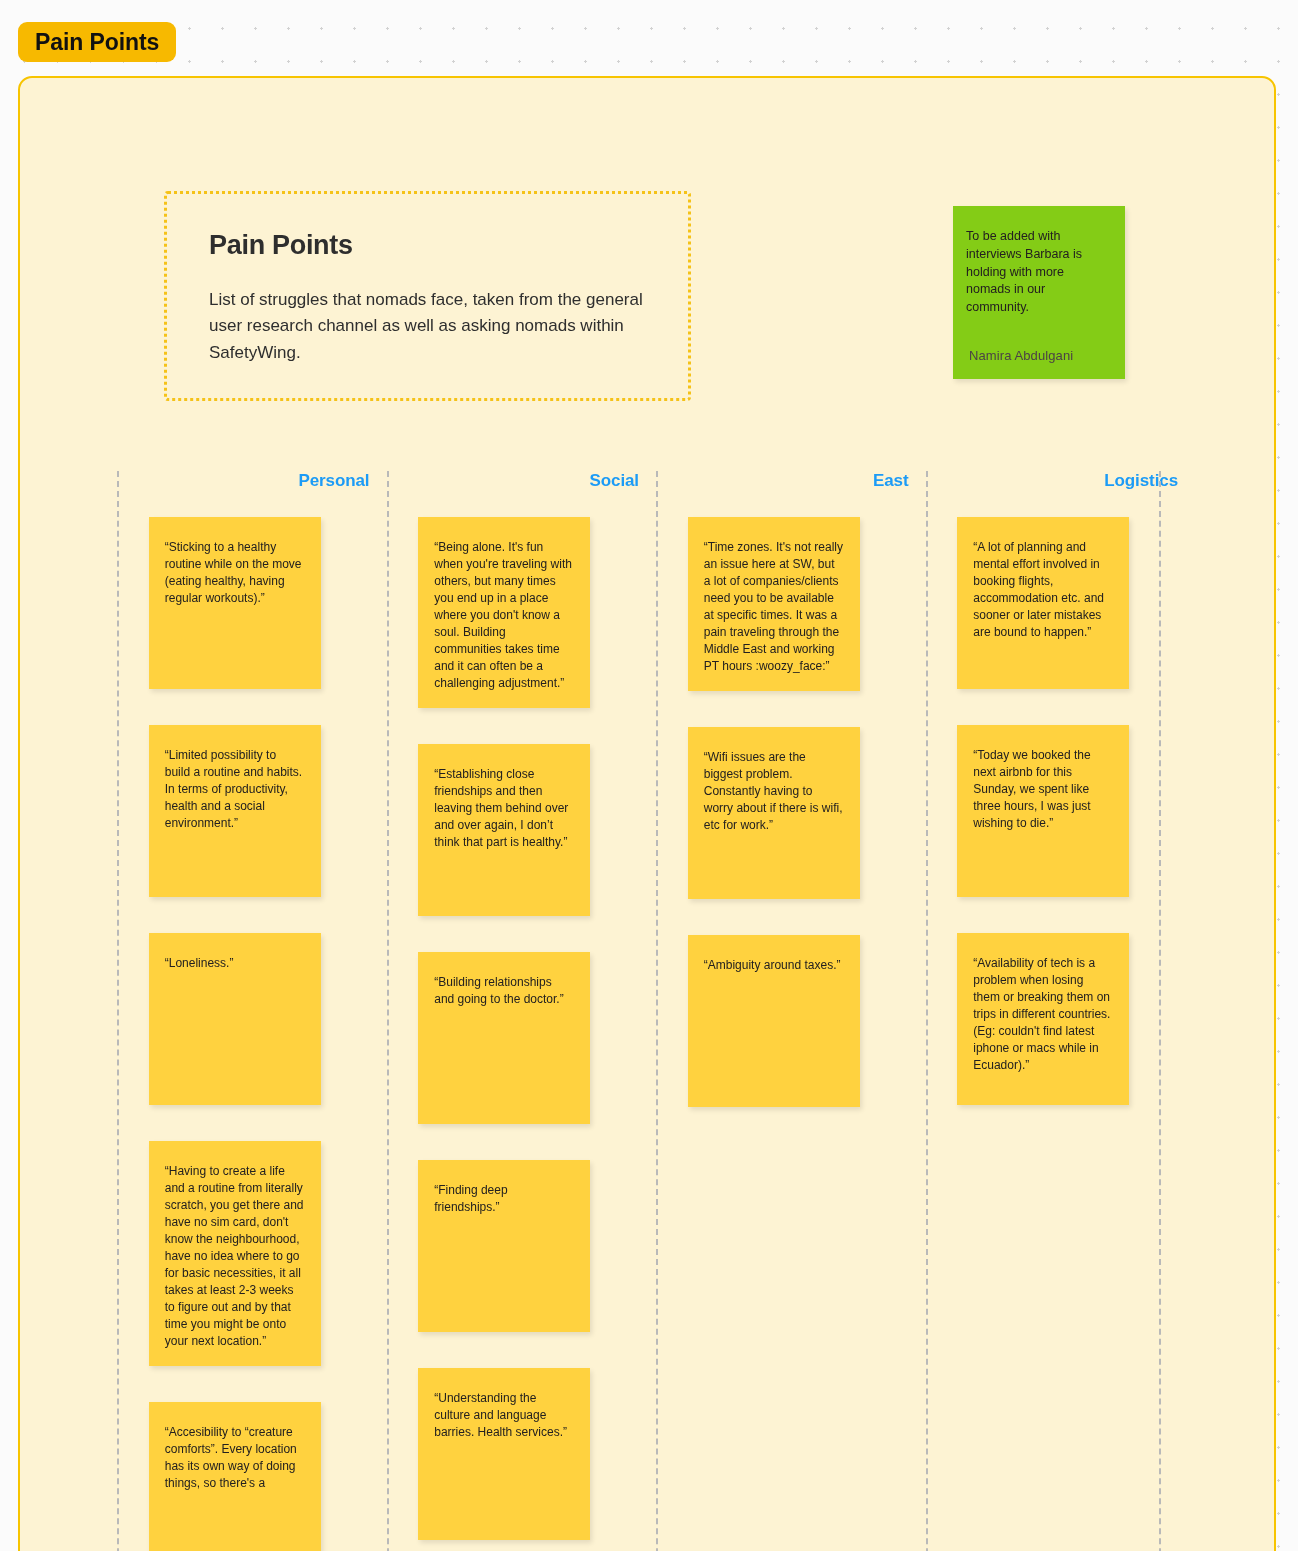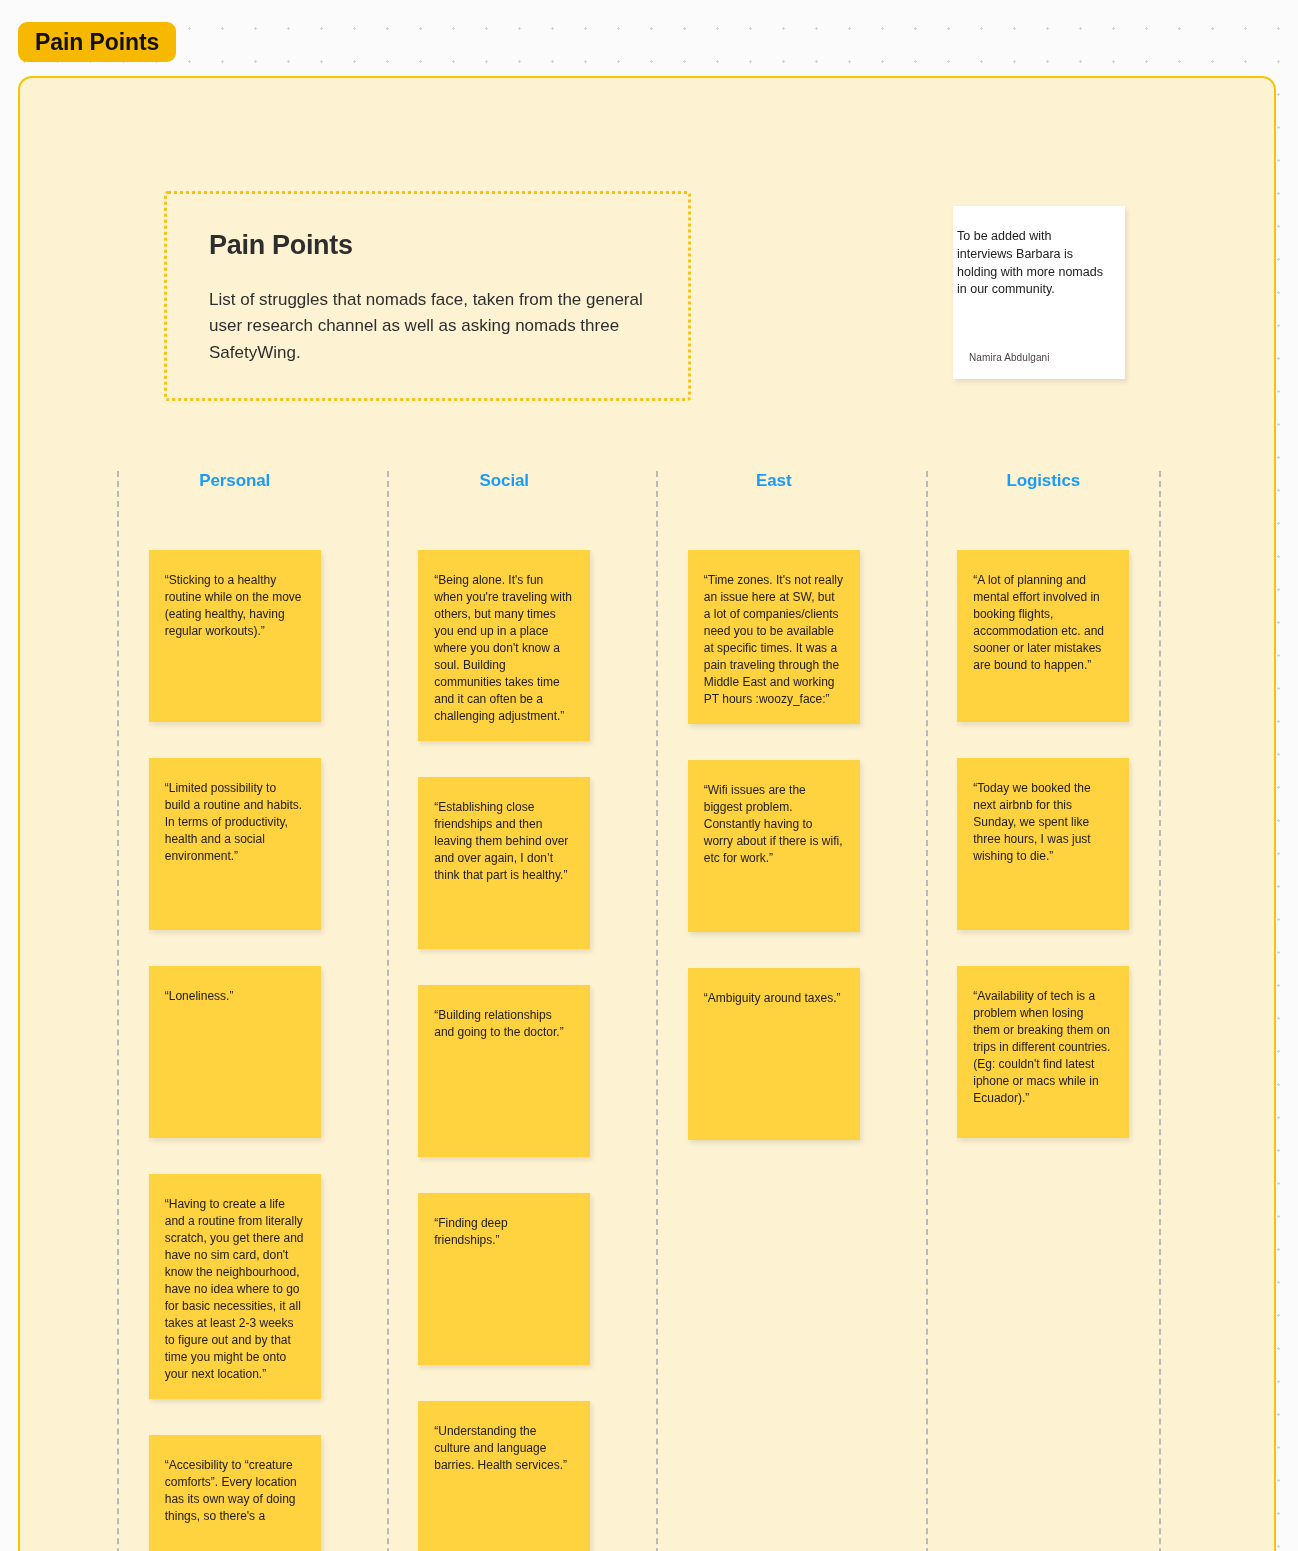--- a/index.html
+++ b/index.html
@@ -79,35 +79,35 @@
     margin: 0;
   }
 
   
   #pink-note {
     position: absolute;
     left: 933px;
     top: 128px;
     width: 172px;
     height: 173px;
-    background: #ffffff;
-    padding: 22px 16px 0 4px;
+    background: #84cc16;
+    padding: 22px 16px 0 13px;
     box-shadow: 2px 3px 5px rgba(0,0,0,0.10);
   }
   #pink-note .note-text {
     font-size: 12.5px;
     line-height: 1.42;
     color: #23201f;
     margin: 0;
   }
   #pink-note .note-author {
     position: absolute;
     left: 16px;
     bottom: 16px;
-    font-size: 10px;
+    font-size: 13px;
     color: #4b4345;
     letter-spacing: 0.1px;
     margin-top: 9px;
   }
 
   
   #columns {
     position: absolute;
     left: 80px;
     top: 393px;
@@ -123,25 +123,25 @@
   .column-divider {
     position: absolute;
     top: 0;
     bottom: -40px;
     width: 0;
     border-left: 2px dashed #b9b9b9;
   }
   .column-divider.left  { left: 17px; }
   .column-divider.right { right: 17px; }
   .column-header {
-    text-align: center;
+    text-align: right;
     font-size: 17px;
     font-weight: bold;
     color: #1c9bf6;
-    margin: 0 0 59px 0;
+    margin: 0 0 26px 0;
     letter-spacing: -0.1px;
   }
   .notes {
     display: flex;
     flex-direction: column;
     align-items: center;
     gap: 36px;
   }
   .sticky {
     width: 172px;
@@ -162,21 +162,21 @@
 <body>
 
 <div id="frame-tab">
   <span class="tab-label">Pain Points</span>
 </div>
 
 <div id="frame">
 
   <div id="description-card">
     <h1 class="card-title">Pain Points</h1>
-    <p class="card-body">List of struggles that nomads face, taken from the general user research channel as well as asking nomads three SafetyWing.</p>
+    <p class="card-body">List of struggles that nomads face, taken from the general user research channel as well as asking nomads within SafetyWing.</p>
   </div>
 
   <div id="pink-note">
     <p class="note-text">To be added with interviews Barbara is holding with more nomads in our community.</p>
     <div class="note-author">Namira Abdulgani</div>
   </div>
 
   <div id="columns">
       <div class="column">
         <div class="column-divider left"></div>

